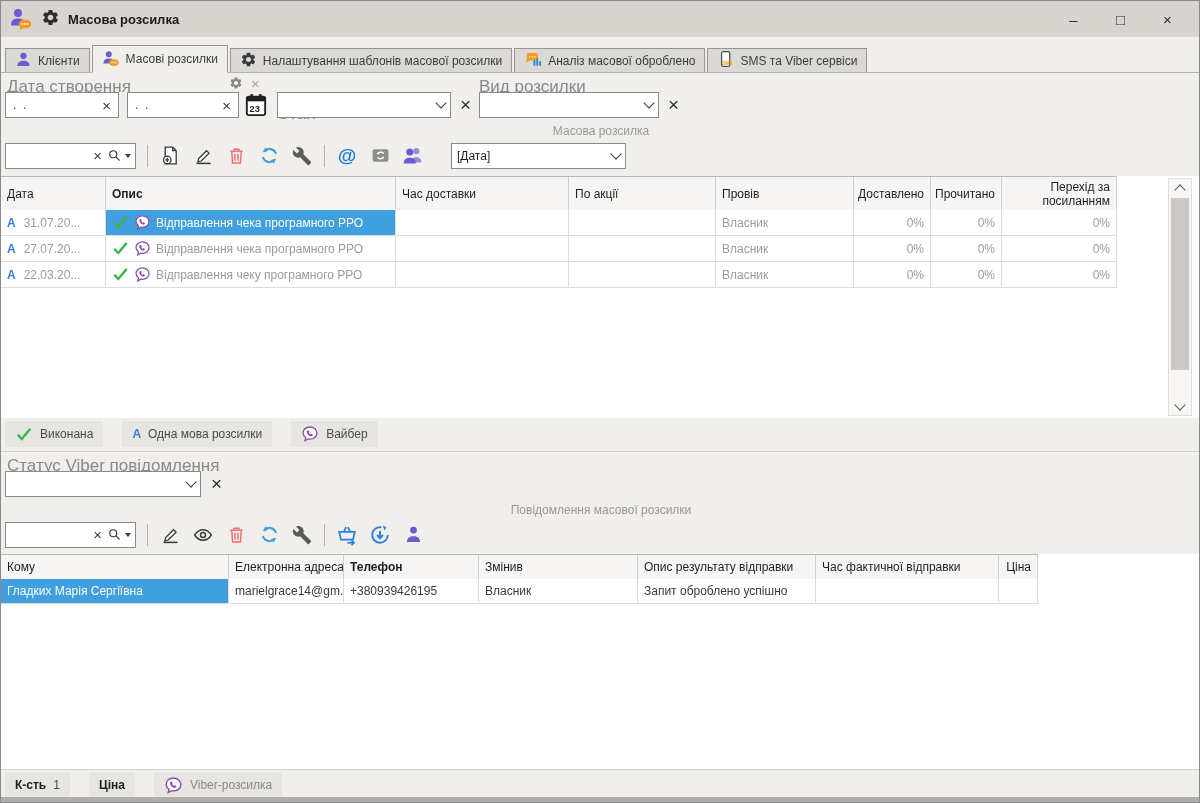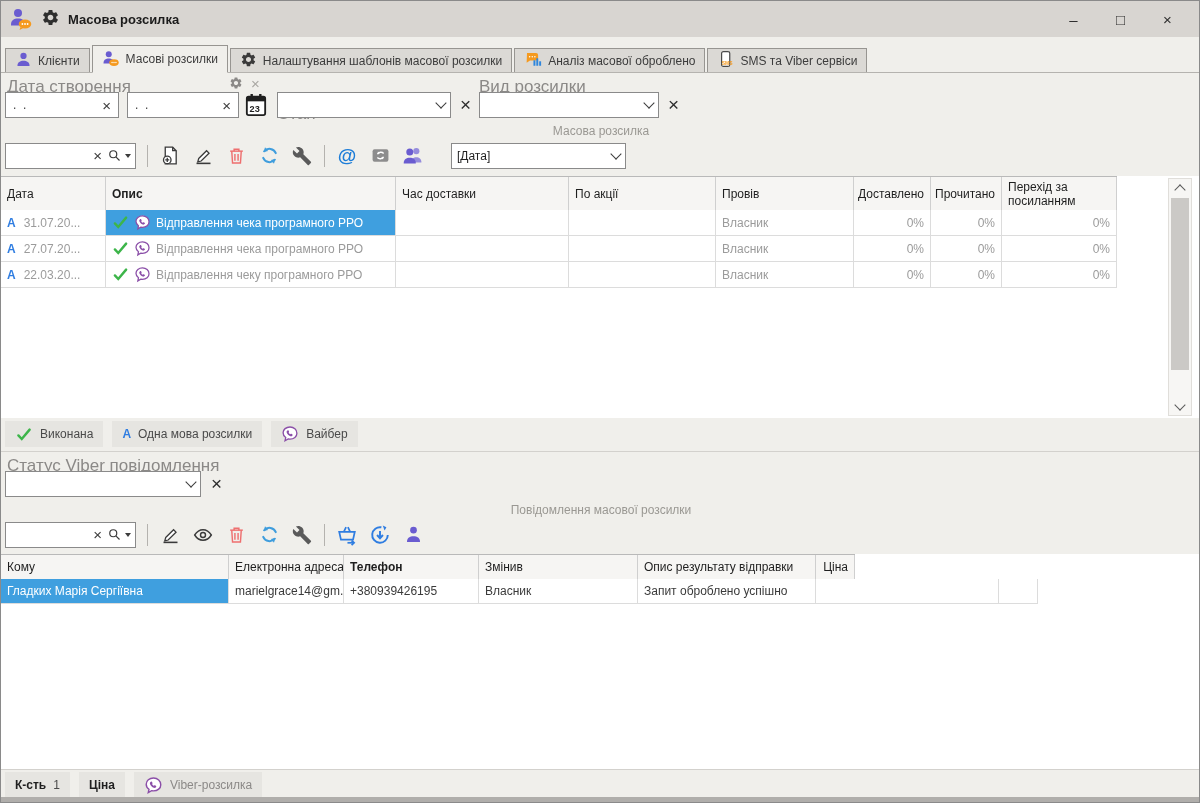--- a/index.html
+++ b/index.html
@@ -55,32 +55,32 @@
          background:#f6f5f3;display:flex;align-items:center;padding:0 6px;color:#1f1f1f;
          overflow:hidden;white-space:nowrap;font-size:12px;}
   .cell{box-sizing:border-box;border-right:1px solid #dcdcdc;border-bottom:1px solid #dcdcdc;
         display:flex;align-items:center;padding:0 6px;overflow:hidden;white-space:nowrap;
         color:#9b9b9b;font-size:12px;background:#fff;}
   .cell.dark{color:#3a3a3a;}
   .cell.num,.hcell.num{justify-content:flex-end;}
   .cell.sel{background:#3f9fdf;color:#fff;}
   .lang-a{color:#2f7de1;font-weight:bold;margin-right:8px;}
   .hdr1{border-top:1px solid #b9b9b9;}
-  .h2line{white-space:normal;text-align:left;line-height:14px;justify-content:flex-end;}
+  .h2line{white-space:normal;text-align:right;line-height:14px;justify-content:flex-end;}
 
   
   .vscroll{position:absolute;width:24px;background:#f7f6f4;border:1px solid #e0deda;box-sizing:border-box;}
   .sb-arrow{position:absolute;left:0;width:100%;height:17px;display:flex;align-items:center;justify-content:center;}
   .sb-chev{width:7px;height:7px;border-right:1.6px solid #5a5a5a;border-bottom:1.6px solid #5a5a5a;}
   .sb-up{transform:rotate(-135deg);margin-top:4px;}
   .sb-down{transform:rotate(45deg);margin-bottom:4px;}
   .sb-thumb{position:absolute;left:2px;right:2px;background:#cbc9c6;}
 
   
-  .chipbar{position:absolute;left:4px;display:flex;align-items:center;gap:9px;}
+  .chipbar{position:absolute;left:4px;display:flex;align-items:center;gap:19px;}
   .chip{display:inline-flex;align-items:center;gap:7px;height:26px;padding:0 10px;background:#e6e5e1;
         color:#4a4a4a;font-size:12px;white-space:nowrap;}
   .chip .muted{color:#8b8987;}
   .chip b{color:#1f1f1f;}
 
   .split{position:absolute;left:0;right:0;height:1px;background:#d3d1cd;}
   .footer-bar{position:absolute;left:0;right:0;top:768px;height:30px;background:#f0efeb;border-top:1px solid #d3d1cd;}
   .bottom-strip{position:absolute;left:0;right:0;bottom:0;height:5px;background:#b0aeab;}
 </style>
 </head>
@@ -486,20 +486,21 @@
     </div>
   </div>
 
   <div class="tbl-bg" style="top:553px;height:215px;"></div>
   <div class="abs hdr1 trow" style="left:0;top:553px;">
     <div class="hcell" style="width:228px;height:25px;">Кому</div>
     <div class="hcell" style="width:115px;height:25px;">Електронна адреса</div>
     <div class="hcell" style="width:135px;height:25px;font-weight:bold;">Телефон</div>
     <div class="hcell" style="width:159px;height:25px;">Змінив</div>
     <div class="hcell" style="width:178px;height:25px;">Опис результату відправки</div>
+    <div class="hcell" style="width:183px;height:25px;">Час фактичної відправки</div>
     <div class="hcell num" style="width:39px;height:25px;">Ціна</div>
   </div>
   <div class="abs trow" style="left:0;top:578px;">
     <div class="cell sel" style="width:228px;height:25px;">Гладких Марія Сергіївна</div>
     <div class="cell dark" style="width:115px;height:25px;">marielgrace14@gm...</div>
     <div class="cell dark" style="width:135px;height:25px;">+380939426195</div>
     <div class="cell dark" style="width:159px;height:25px;">Власник</div>
     <div class="cell dark" style="width:178px;height:25px;">Запит оброблено успішно</div>
     <div class="cell dark" style="width:183px;height:25px;"></div>
     <div class="cell dark" style="width:39px;height:25px;"></div>

